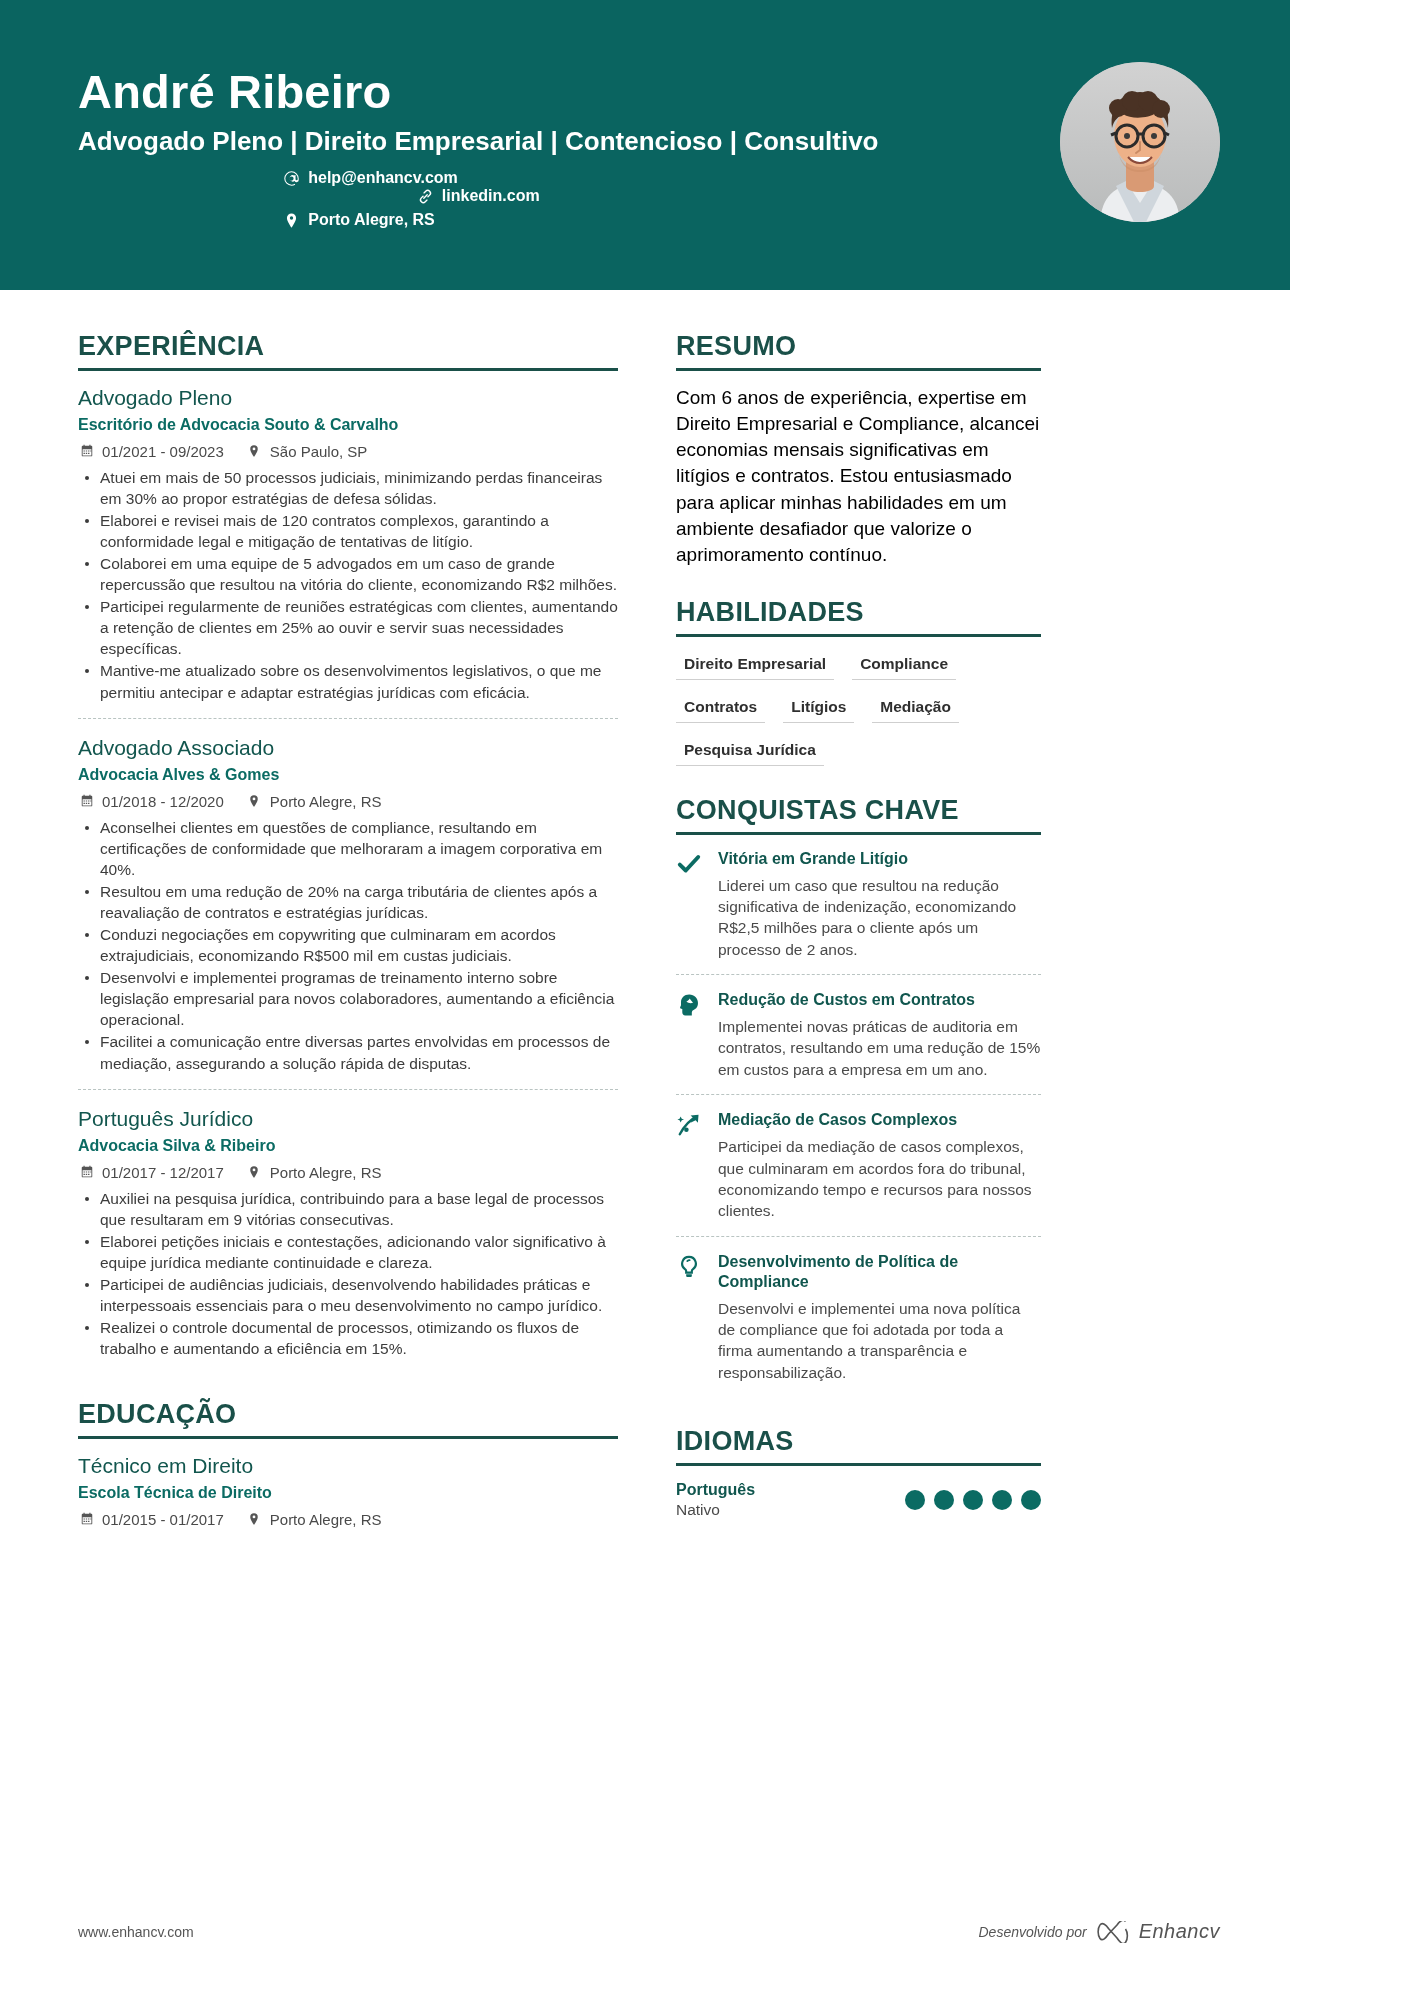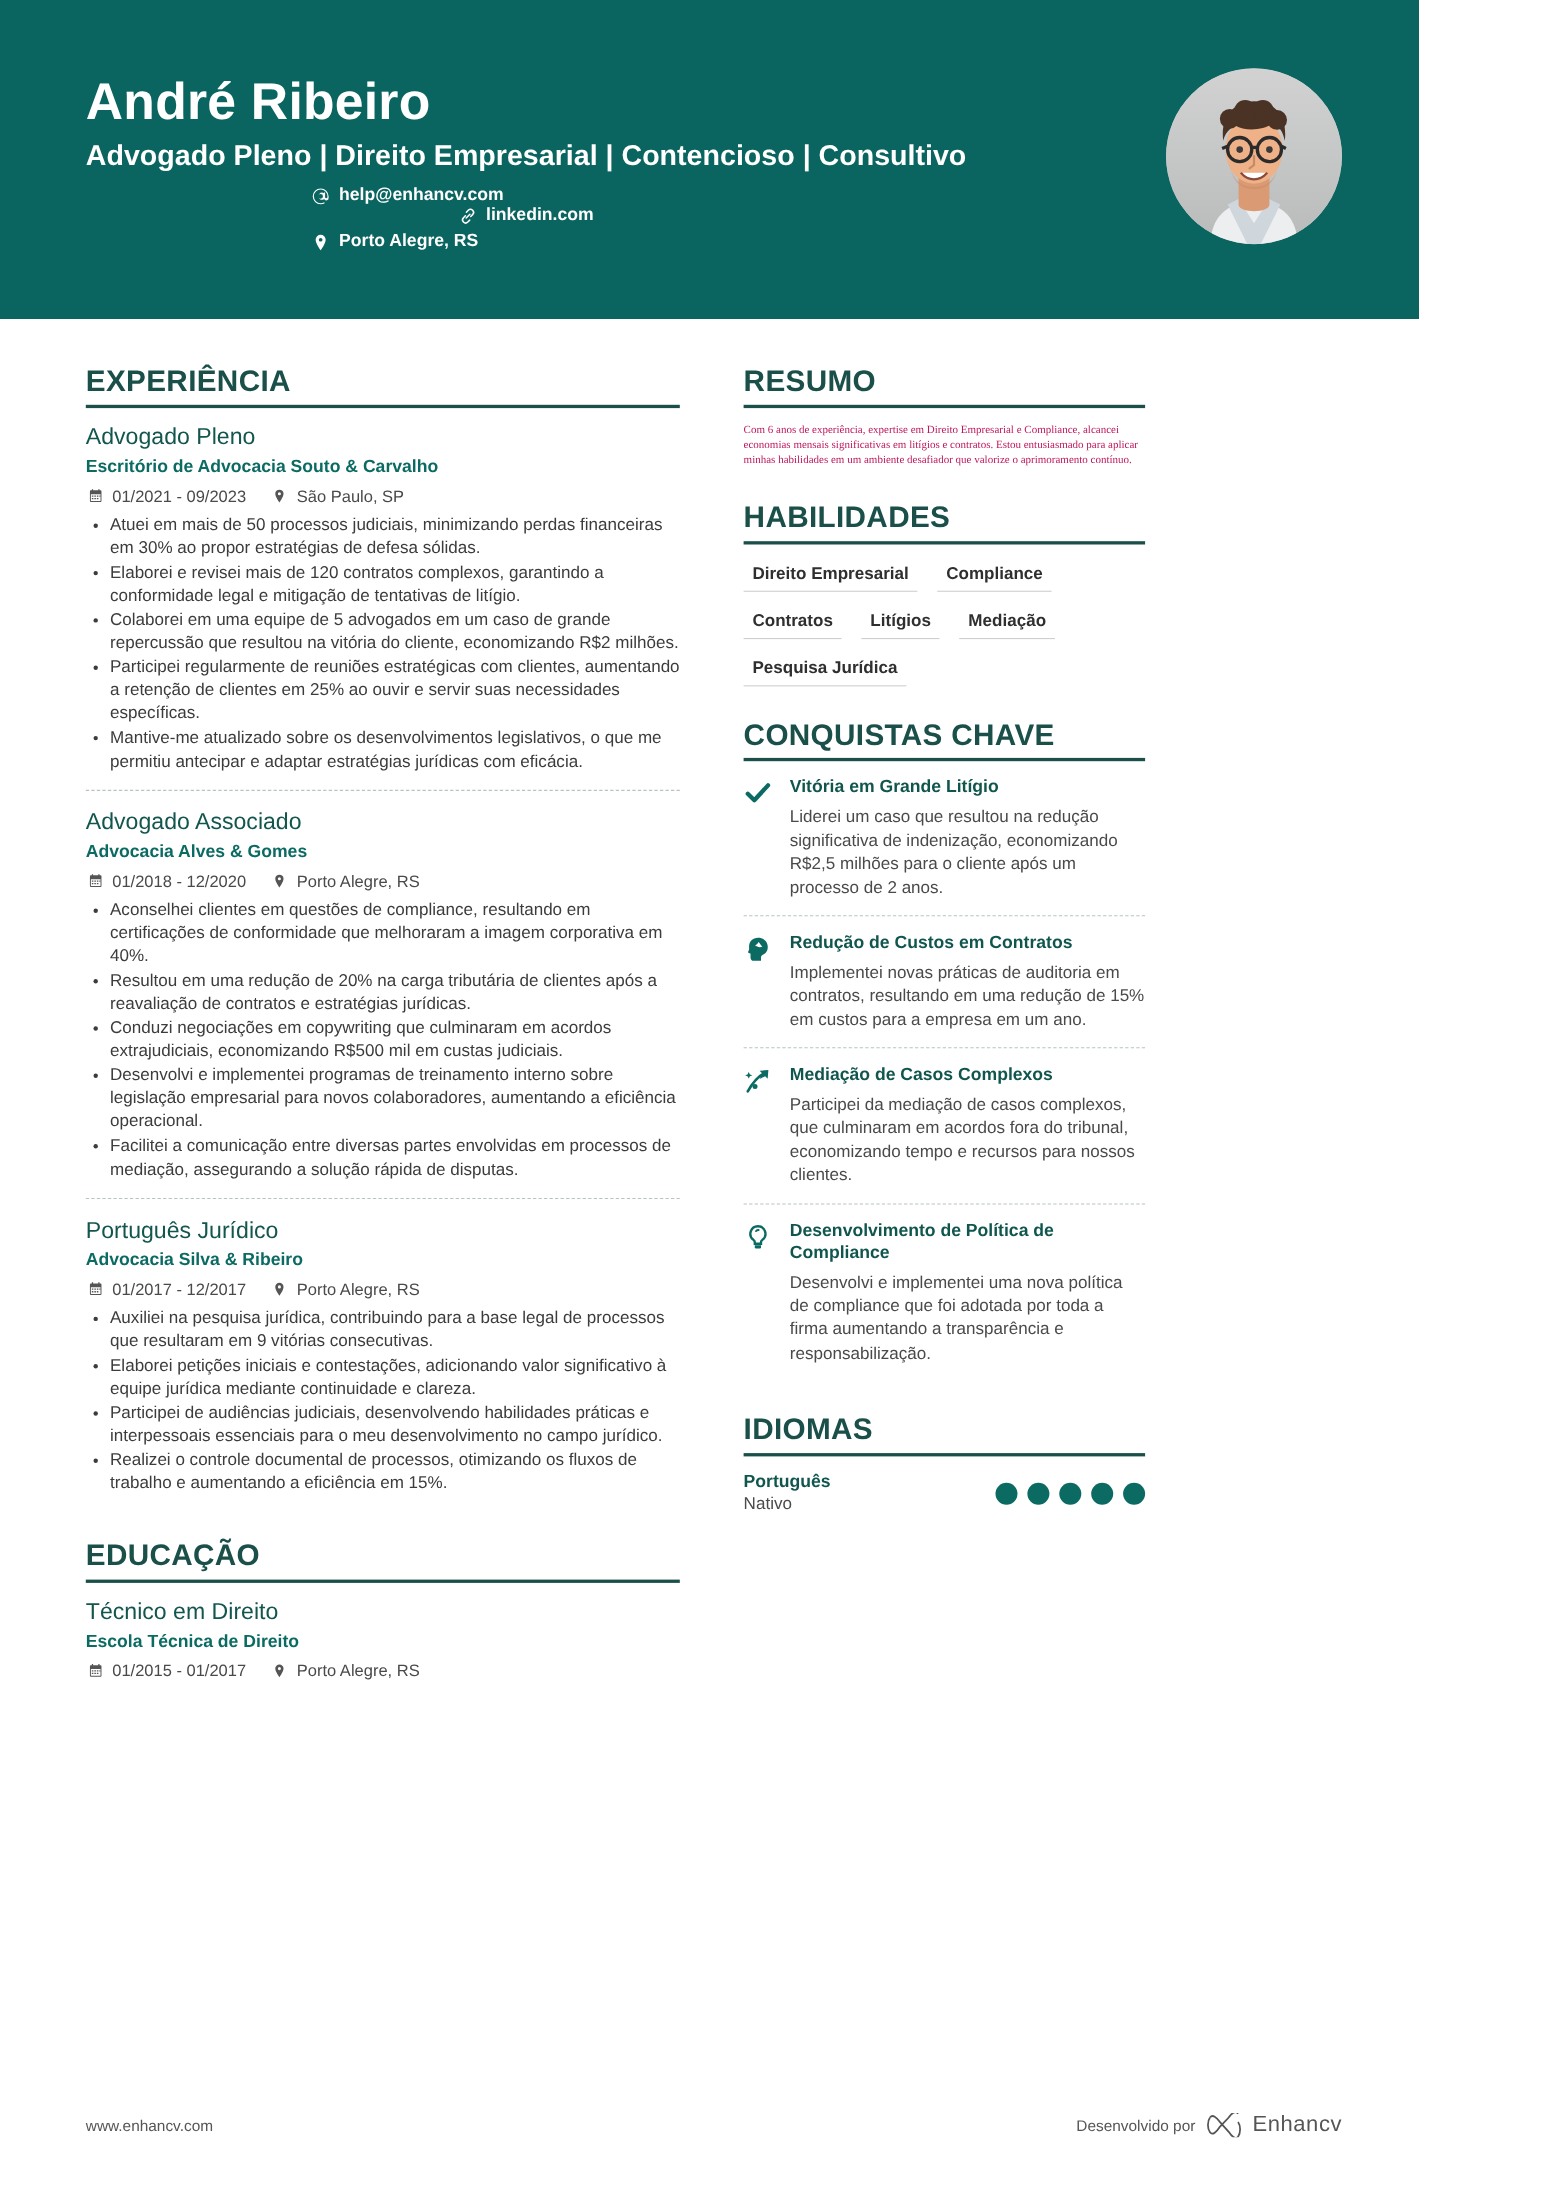--- a/index.html
+++ b/index.html
@@ -129,24 +129,23 @@
     content: "";
     position: absolute;
     left: 7px; top: 9px;
     width: 4px; height: 4px;
     border-radius: 50%;
     background: #3c3c3c;
   }
 
   
   .summary {
-    color: #be185d;
-    font-size: 10px;
+    color: #000000;
+    font-size: 19px;
     line-height: 1.38;
-    font-family: Liberation Serif, serif;
   }
   .skills { display: flex; flex-wrap: wrap; gap: 0px 18px; }
   .skill {
     font-size: 15.5px;
     font-weight: 700;
     color: #2f2f2f;
     border-bottom: 1px solid #cfcfcf;
     padding: 4px 8px 6px 8px;
     margin-bottom: 14px;
     white-space: nowrap;
@@ -179,21 +178,21 @@
   
   .footer {
     position: absolute;
     left: 0; right: 0; bottom: 52px;
     padding: 0 70px 0 78px;
     display: flex;
     align-items: center;
     justify-content: space-between;
   }
   .foot-url { color: #555; font-size: 14px; }
-  .foot-right { display: flex; align-items: center; gap: 10px; }
+  .foot-right { display: flex; align-items: center; gap: 10px; font-style: italic; }
   .foot-by { color: #555; font-size: 14px; }
   .foot-logo { display: flex; align-items: center; gap: 8px; }
   .foot-brand { color: #555; font-size: 20px; letter-spacing: 0.5px; }
 </style>
 </head>
 <body>
 
 <div class="page">
 
   <div class="header">

